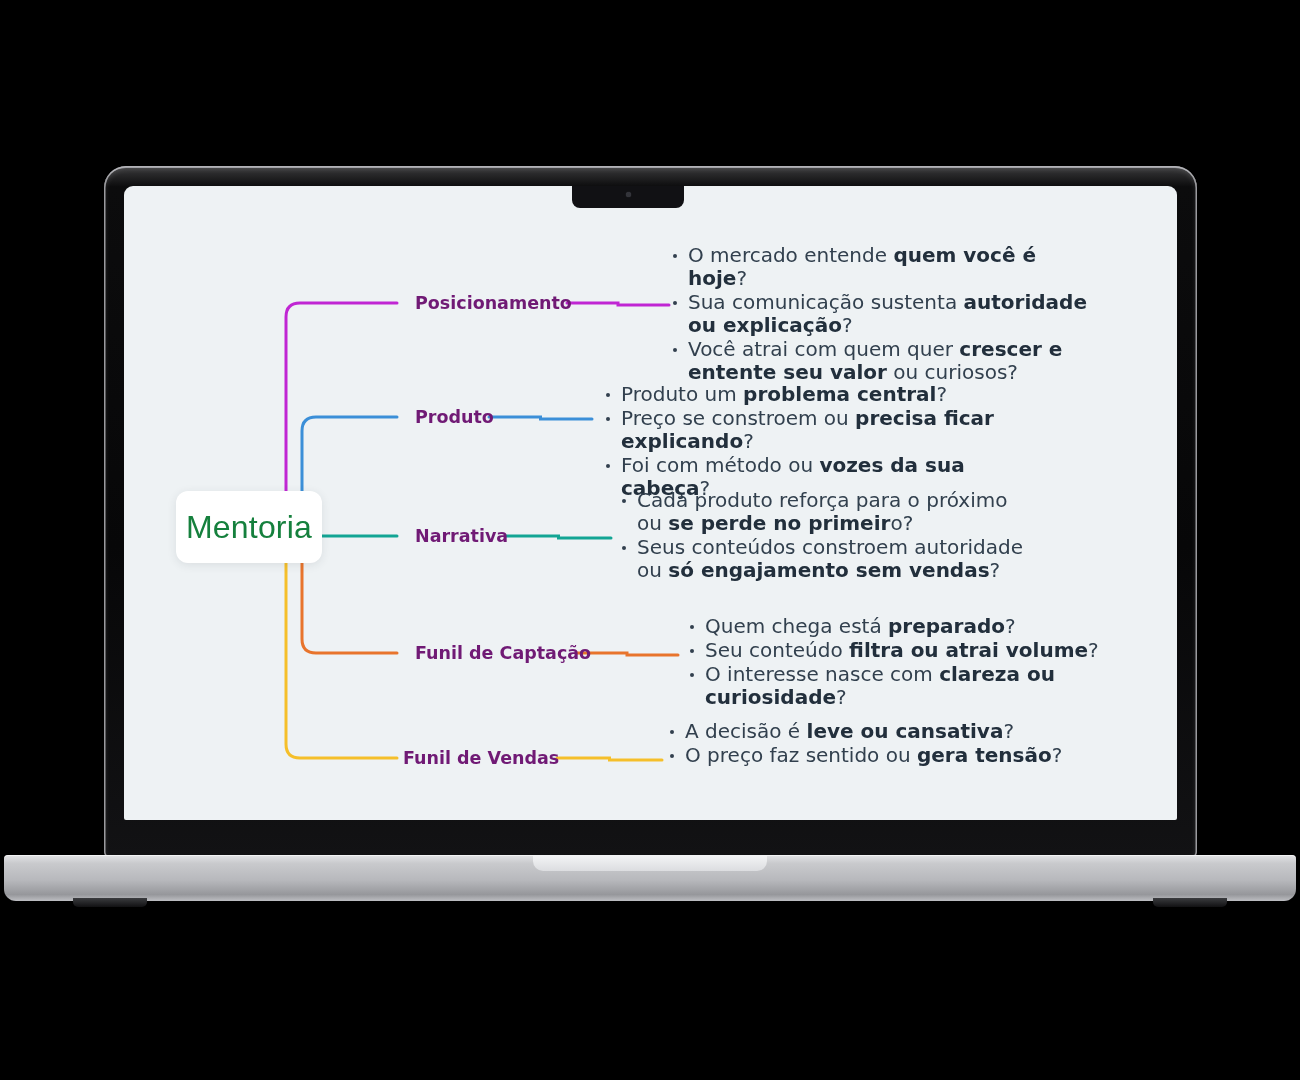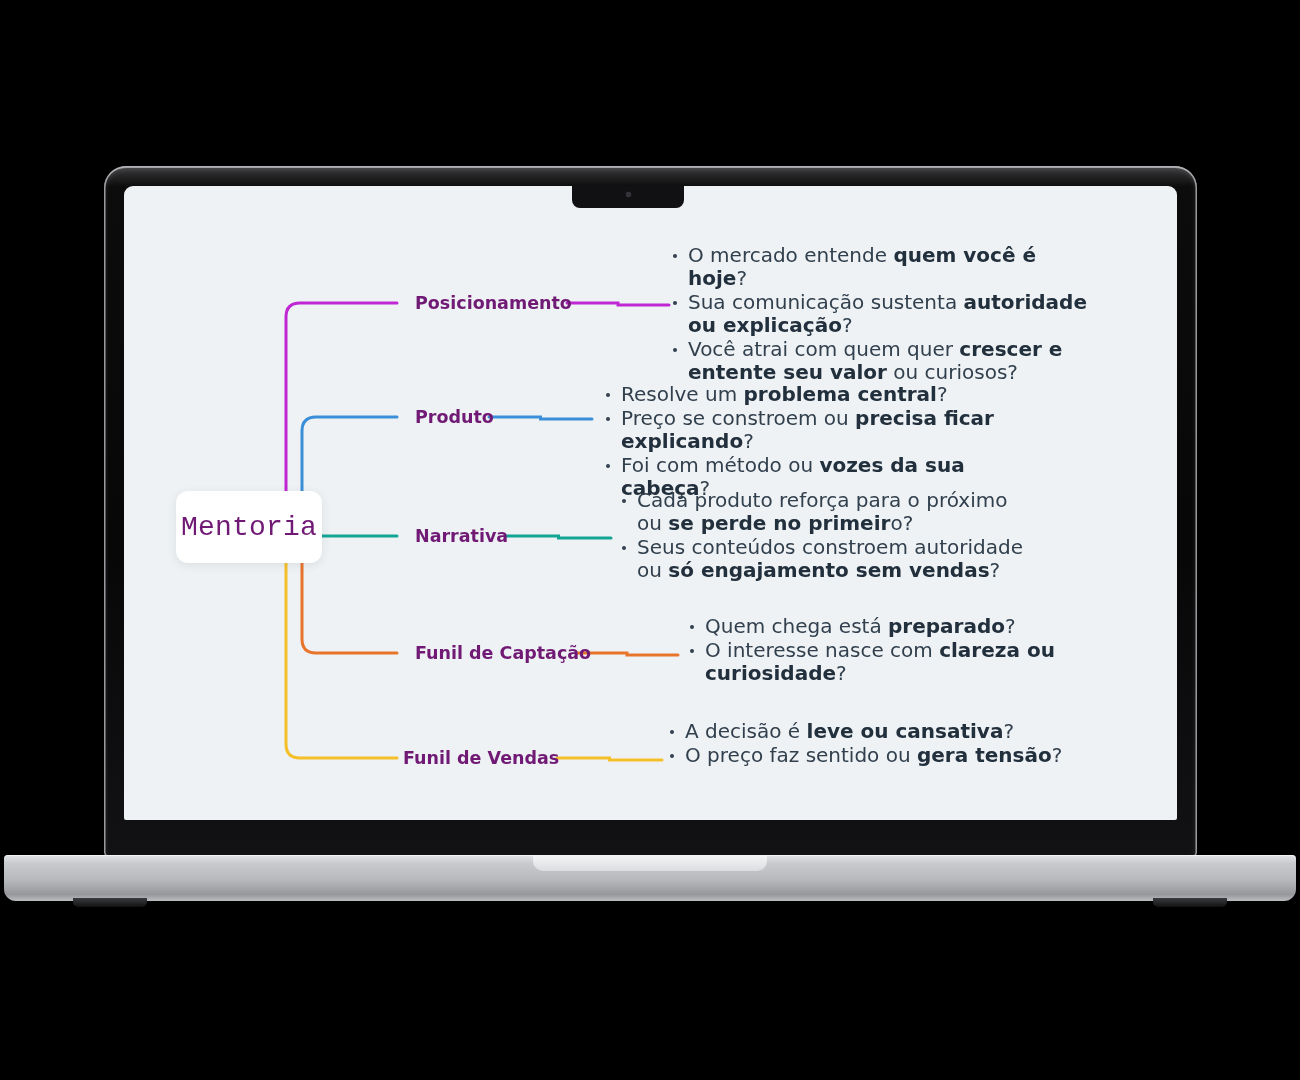--- a/index.html
+++ b/index.html
@@ -93,23 +93,23 @@
     position: absolute;
     left: 52px; top: 305px;
     width: 146px; height: 72px;
     background: #ffffff;
     border-radius: 12px;
     box-shadow: 0 2px 10px rgba(40,50,60,.10);
     display: flex; align-items: center; justify-content: center;
     z-index: 4;
   }
   .node-card span {
-    font-family: Liberation Mono, monospace;
-    font-size: 28px;
-    color: #701a75;
+    font-family: Liberation Sans, sans-serif;
+    font-size: 32px;
+    color: #15803d;
     letter-spacing: .2px;
   }
 
   .branch-label {
     position: absolute;
     font-family: "DejaVu Sans", sans-serif;
     font-weight: bold;
     font-size: 17.5px;
     color: #701a75;
     white-space: nowrap;
@@ -174,30 +174,31 @@
             <div class="branch-label" style="left: 291px; top: 467px;">Funil de Captação</div>
             <div class="branch-label" style="left: 279px; top: 572px;">Funil de Vendas</div>
           </div>
         <div id="mm-bullets">
             <ul class="bullets" style="left: 545px; top: 58px; width: 420px;">
               <li><span>O mercado entende </span><b>quem você é hoje</b><span>?</span></li>
               <li><span>Sua comunicação sustenta </span><b>autoridade ou explicação</b><span>?</span></li>
               <li><span>Você atrai com quem quer </span><b>crescer e entente seu valor</b><span> ou curiosos?</span></li>
             </ul>
             <ul class="bullets" style="left: 478px; top: 197px; width: 420px;">
-              <li><span>Resolve um </span><b>problema central</b><span>?</span></li>
+              <li><span>Produto um </span><b>problema central</b><span>?</span></li>
               <li><span>Preço se constroem ou </span><b>precisa ficar explicando</b><span>?</span></li>
               <li><span>Foi com método ou </span><b>vozes da sua cabeça</b><span>?</span></li>
             </ul>
             <ul class="bullets" style="left: 494px; top: 303px; width: 420px;">
               <li><span>Cada produto reforça para o próximo ou </span><b>se perde no primeir</b><span>o?</span></li>
               <li><span>Seus conteúdos constroem autoridade ou </span><b>só engajamento sem vendas</b><span>?</span></li>
             </ul>
             <ul class="bullets" style="left: 562px; top: 429px; width: 420px;">
               <li><span>Quem chega está </span><b>preparado</b><span>?</span></li>
+              <li><span>Seu conteúdo </span><b>filtra ou atrai volume</b><span>?</span></li>
               <li><span>O interesse nasce com </span><b>clareza ou curiosidade</b><span>?</span></li>
             </ul>
             <ul class="bullets" style="left: 542px; top: 534px; width: 420px;">
               <li><span>A decisão é </span><b>leve ou cansativa</b><span>?</span></li>
               <li><span>O preço faz sentido ou </span><b>gera tensão</b><span>?</span></li>
             </ul>
           </div>
       </div>
     </div>
 

